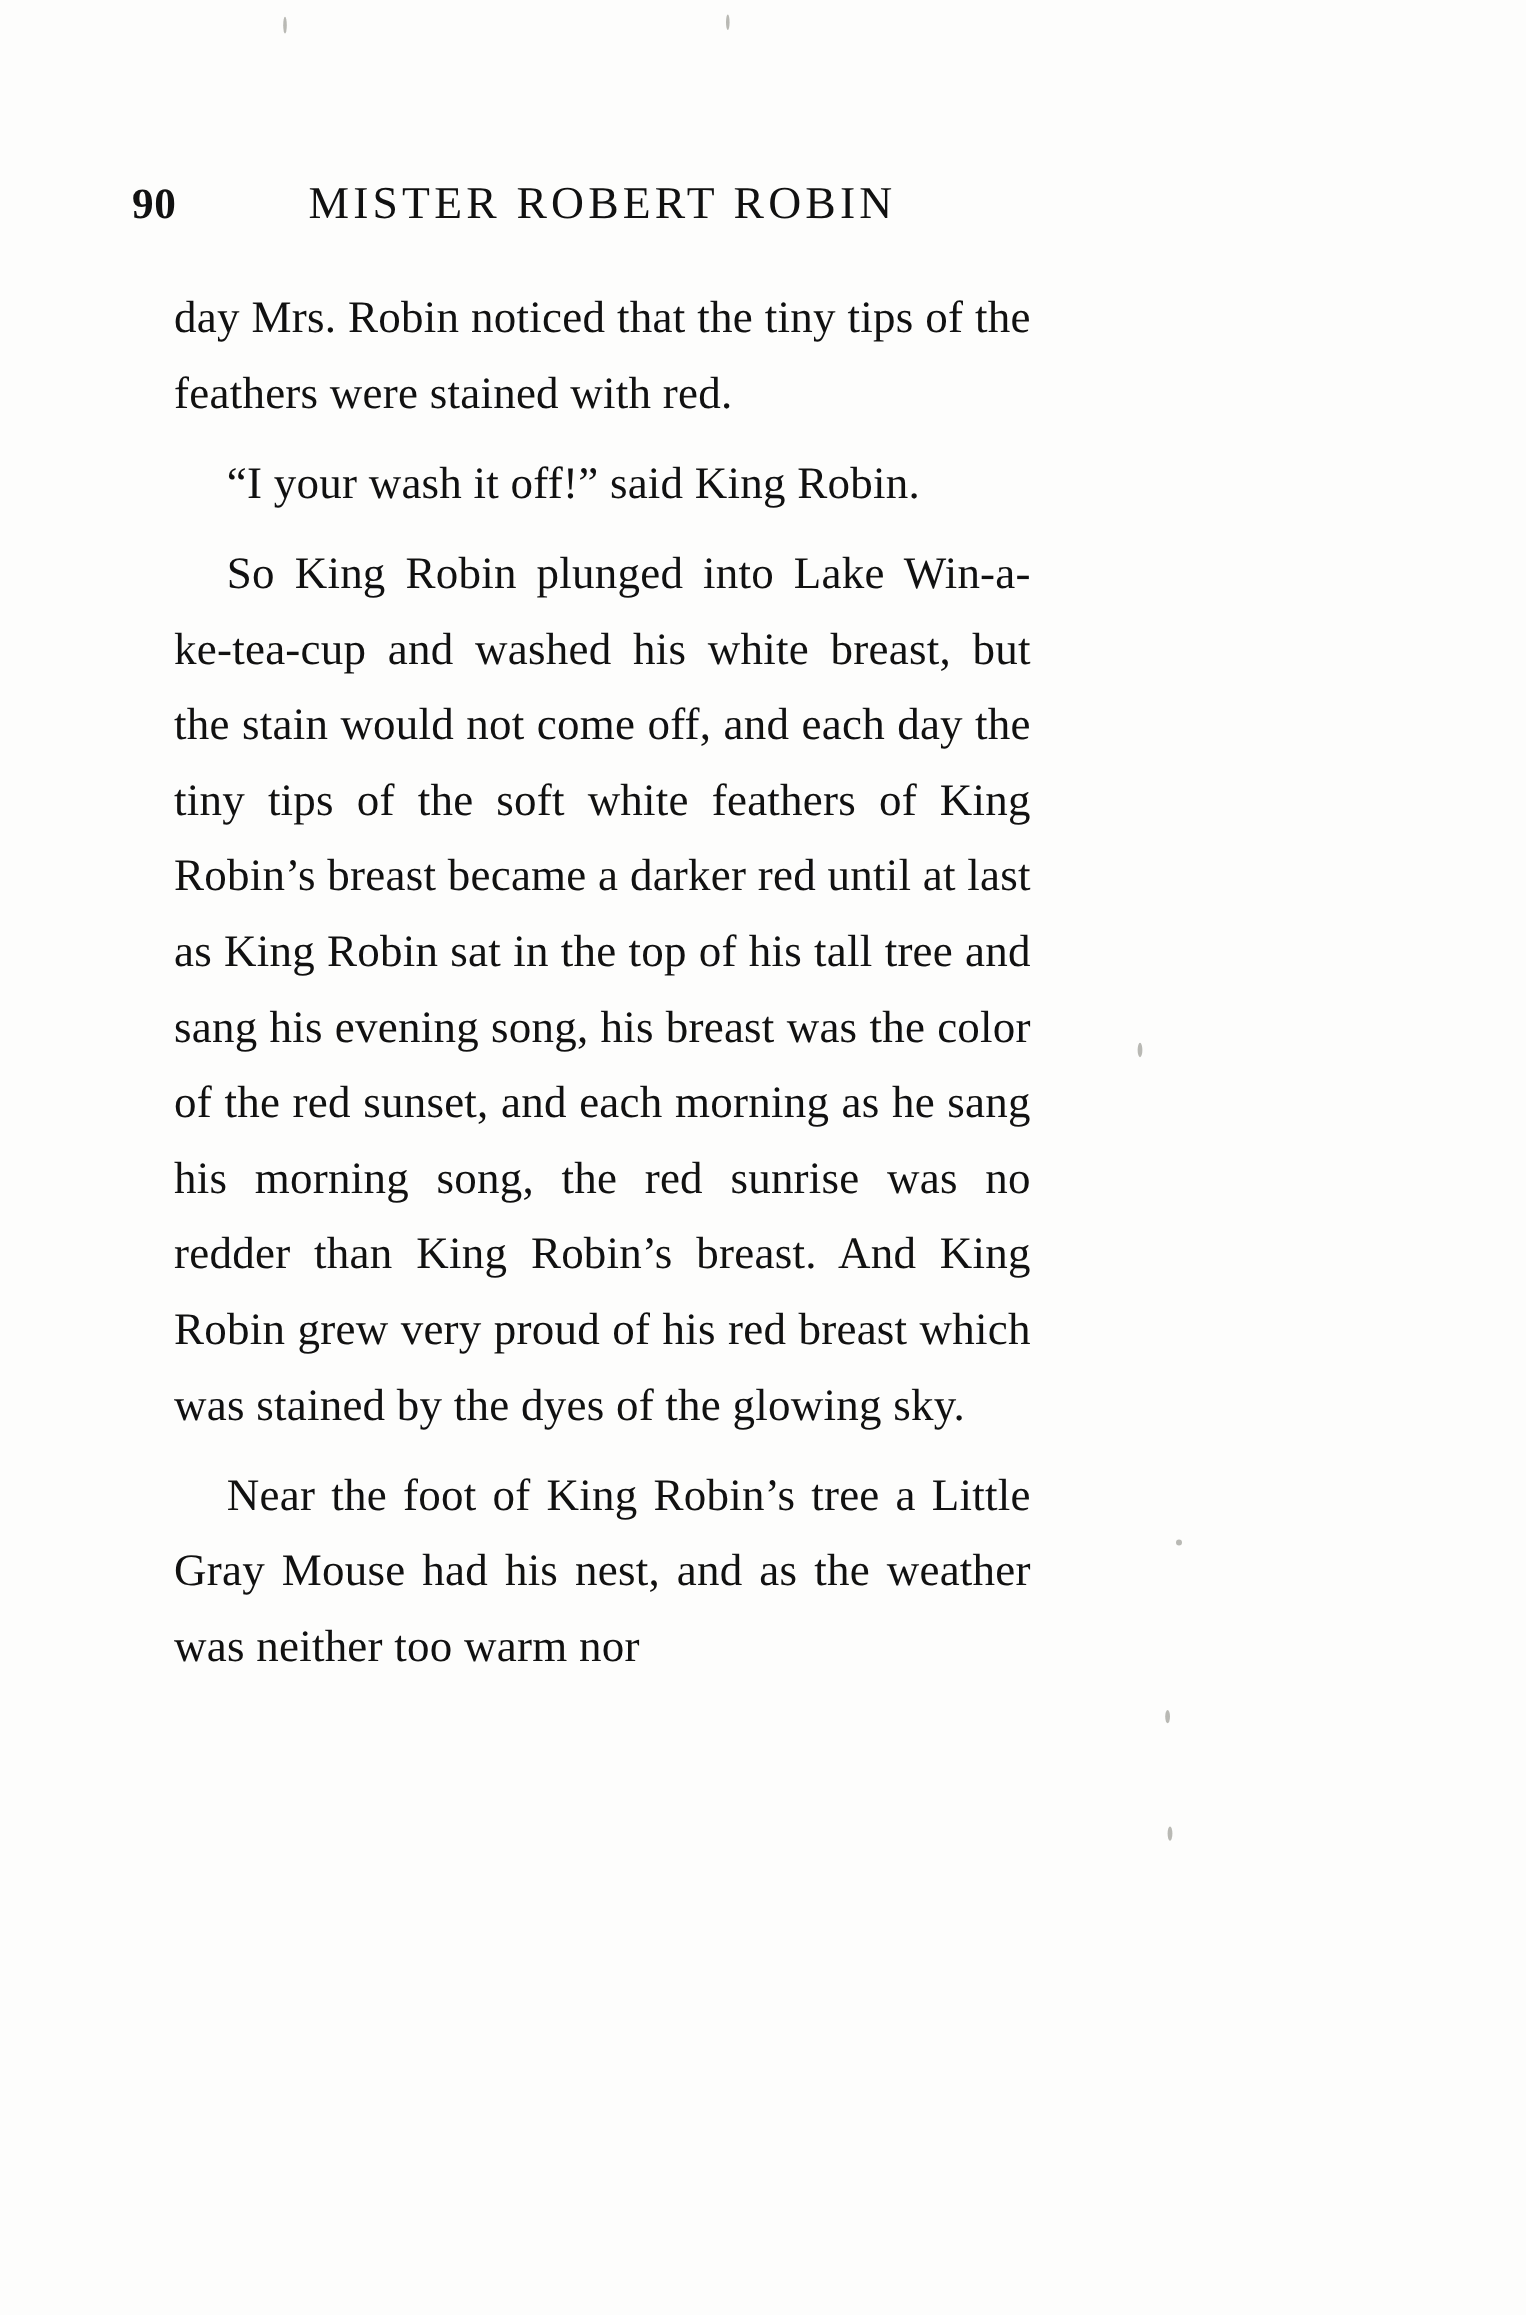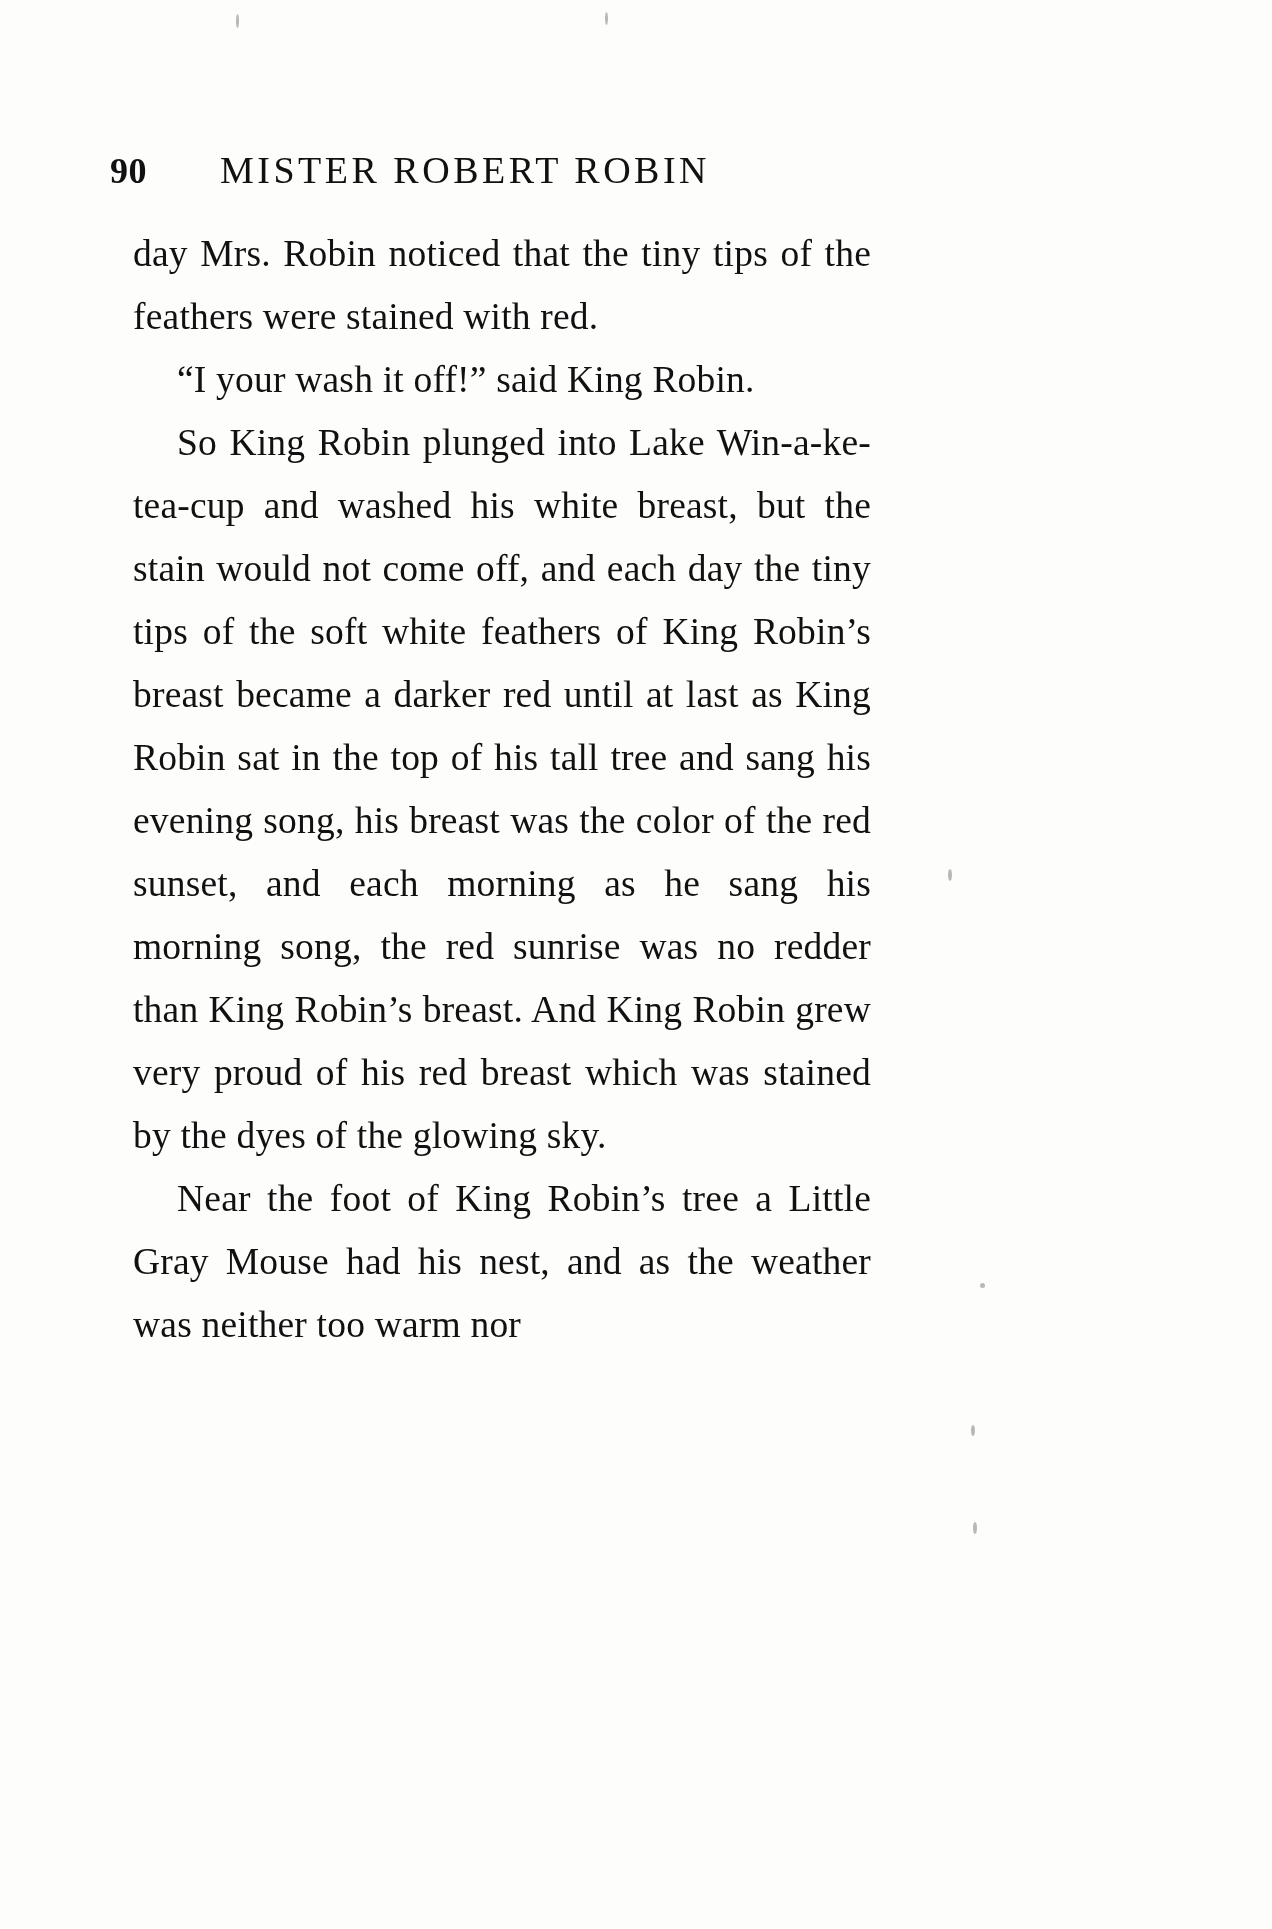--- a/index.html
+++ b/index.html
@@ -23,20 +23,21 @@
     height: 1929px;
     background: #fdfdfc;
   }
   .header {
     position: absolute;
     top: 148px;
     left: 110px;
     width: 820px;
     display: flex;
     align-items: baseline;
+    gap: 37px;
   }
   .folio {
     font-size: 36px;
     font-weight: bold;
     letter-spacing: 0.5px;
     width: 110px;
     flex: 0 0 auto;
   }
   .running-title {
     font-size: 38px;
@@ -50,21 +51,21 @@
     top: 222px;
     left: 133px;
     width: 738px;
     font-size: 37.5px;
     line-height: 63px;
     text-align: justify;
     text-justify: inter-word;
     letter-spacing: 0.2px;
   }
   .body-text p {
-    margin: 0;
+    margin: 12px;
     text-indent: 44px;
   }
   .body-text p.no-indent {
     text-indent: 0;
   }
   
   .speck {
     position: absolute;
     background: #b9b9b4;
     border-radius: 50%;

